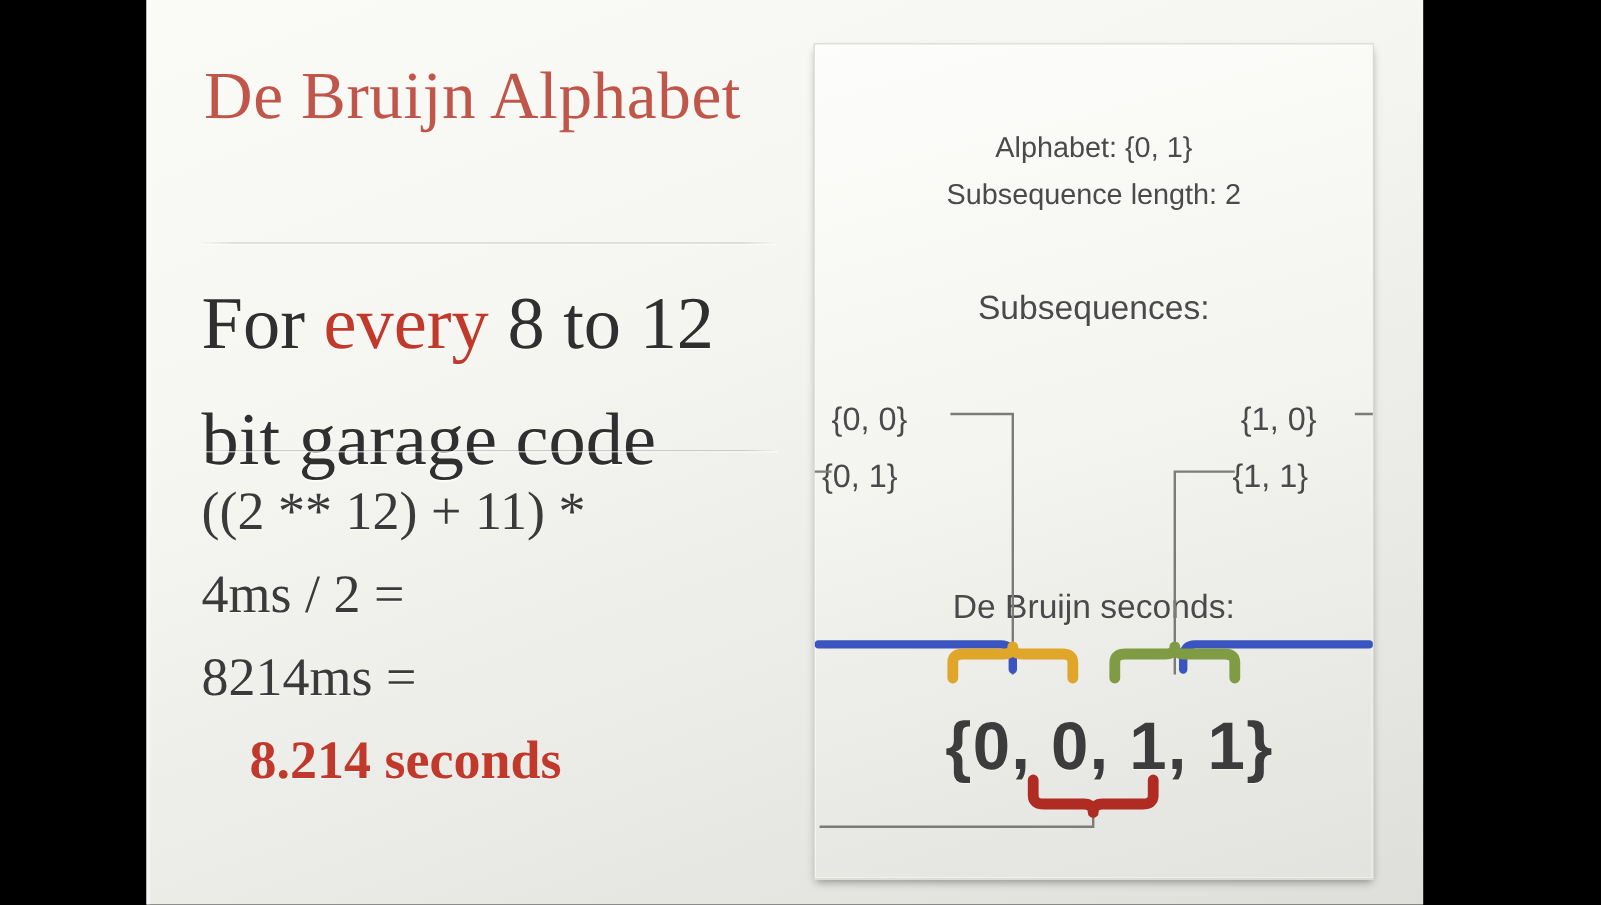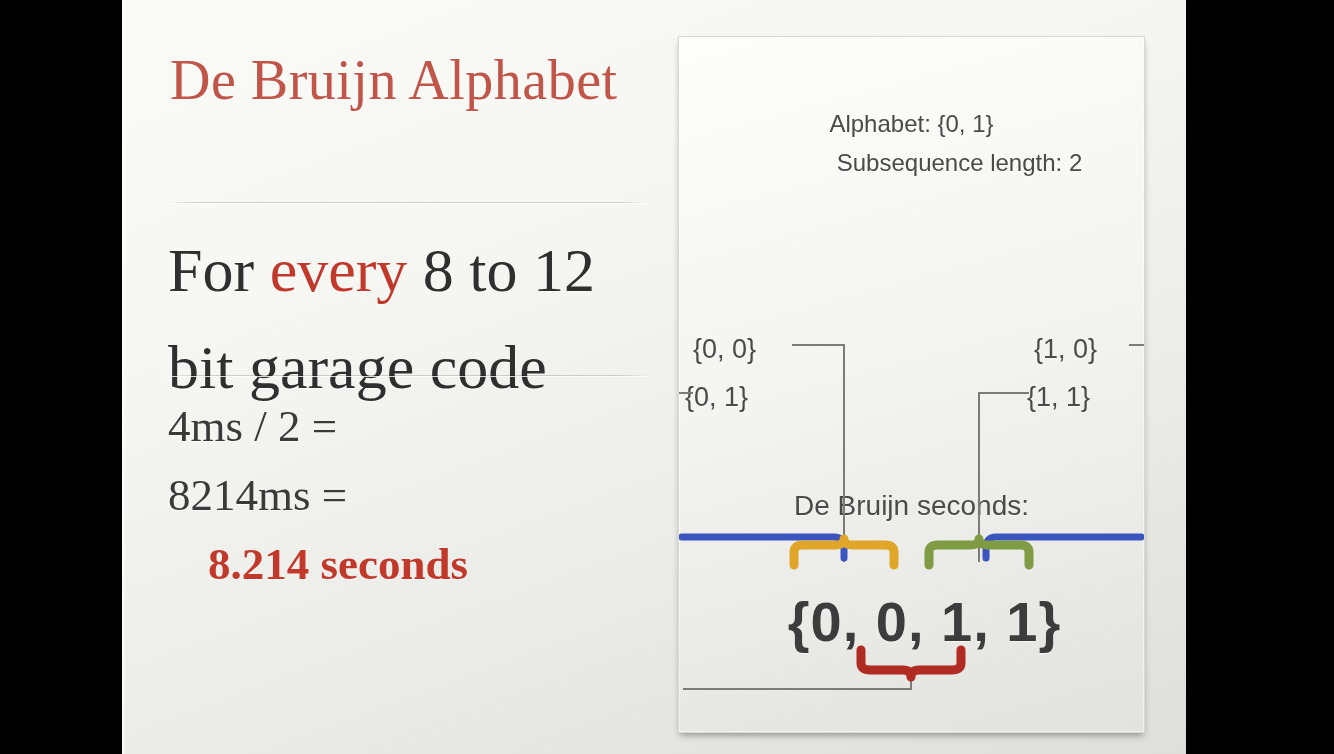--- a/index.html
+++ b/index.html
@@ -89,21 +89,21 @@
     box-shadow: 0 4px 7px -2px rgba(0,0,0,.38), 0 0 0 1px rgba(255,255,255,.5) inset;
   }
   .card-txt {
     position: absolute;
     color: #4a4a4a;
     font-family: "Liberation Sans", sans-serif;
     white-space: nowrap;
     text-shadow: 0 1px 0 rgba(255,255,255,.55);
   }
   #alphabet       { left: 0; width: 465px; text-align: center; top: 73px;  font-size: 24px; }
-  #sub-length     { left: 0; width: 465px; text-align: center; top: 112px; font-size: 24px; padding-left: 48px; }
+  #sub-length     { left: 0; width: 465px; text-align: center; top: 112px; font-size: 24px; }
   #subseq-heading { left: 0; width: 465px; text-align: center; top: 204px; font-size: 28px; }
   #dbs-heading    { left: 0; width: 465px; text-align: center; top: 453px; font-size: 28px; }
 
   .pair { position: absolute; font-size: 27px; color: #4a4a4a; white-space: nowrap;
           font-family: "Liberation Sans", sans-serif; text-shadow: 0 1px 0 rgba(255,255,255,.55); }
   #pair-00 { left: 14px;  top: 297px; text-align: right; }
   #pair-01 { left: 6px;   top: 345px; }
   #pair-10 { left: 355px; top: 297px; }
   #pair-11 { left: 348px; top: 345px; }
 
@@ -135,30 +135,32 @@
 
       <div class="slide-title">De Bruijn Alphabet</div>
 
       <div class="rule" id="rule-1"></div>
 
       <div class="headline"><span>For </span><span class="hl">every</span><span> 8 to 12 bit garage code</span></div>
 
       <div class="rule" id="rule-2"></div>
 
       <div class="calc">
+        <div>((2 ** 12) + 11) *</div>
         <div>4ms / 2 =</div>
         <div>8214ms =</div>
         <div class="result">8.214 seconds</div>
       </div>
     </div>
 
     <div id="card">
 
       <div class="card-txt" id="alphabet">Alphabet: {0, 1}</div>
       <div class="card-txt" id="sub-length">Subsequence length: 2</div>
+      <div class="card-txt" id="subseq-heading">Subsequences:</div>
 
       <div class="pair" id="pair-00">{0, 0}</div>
       <div class="pair" id="pair-01">{0, 1}</div>
       <div class="pair" id="pair-10">{1, 0}</div>
       <div class="pair" id="pair-11">{1, 1}</div>
 
       <div class="card-txt" id="dbs-heading">De Bruijn seconds:</div>
 
       <div id="sequence">{0, 0, 1, 1}</div>
 

